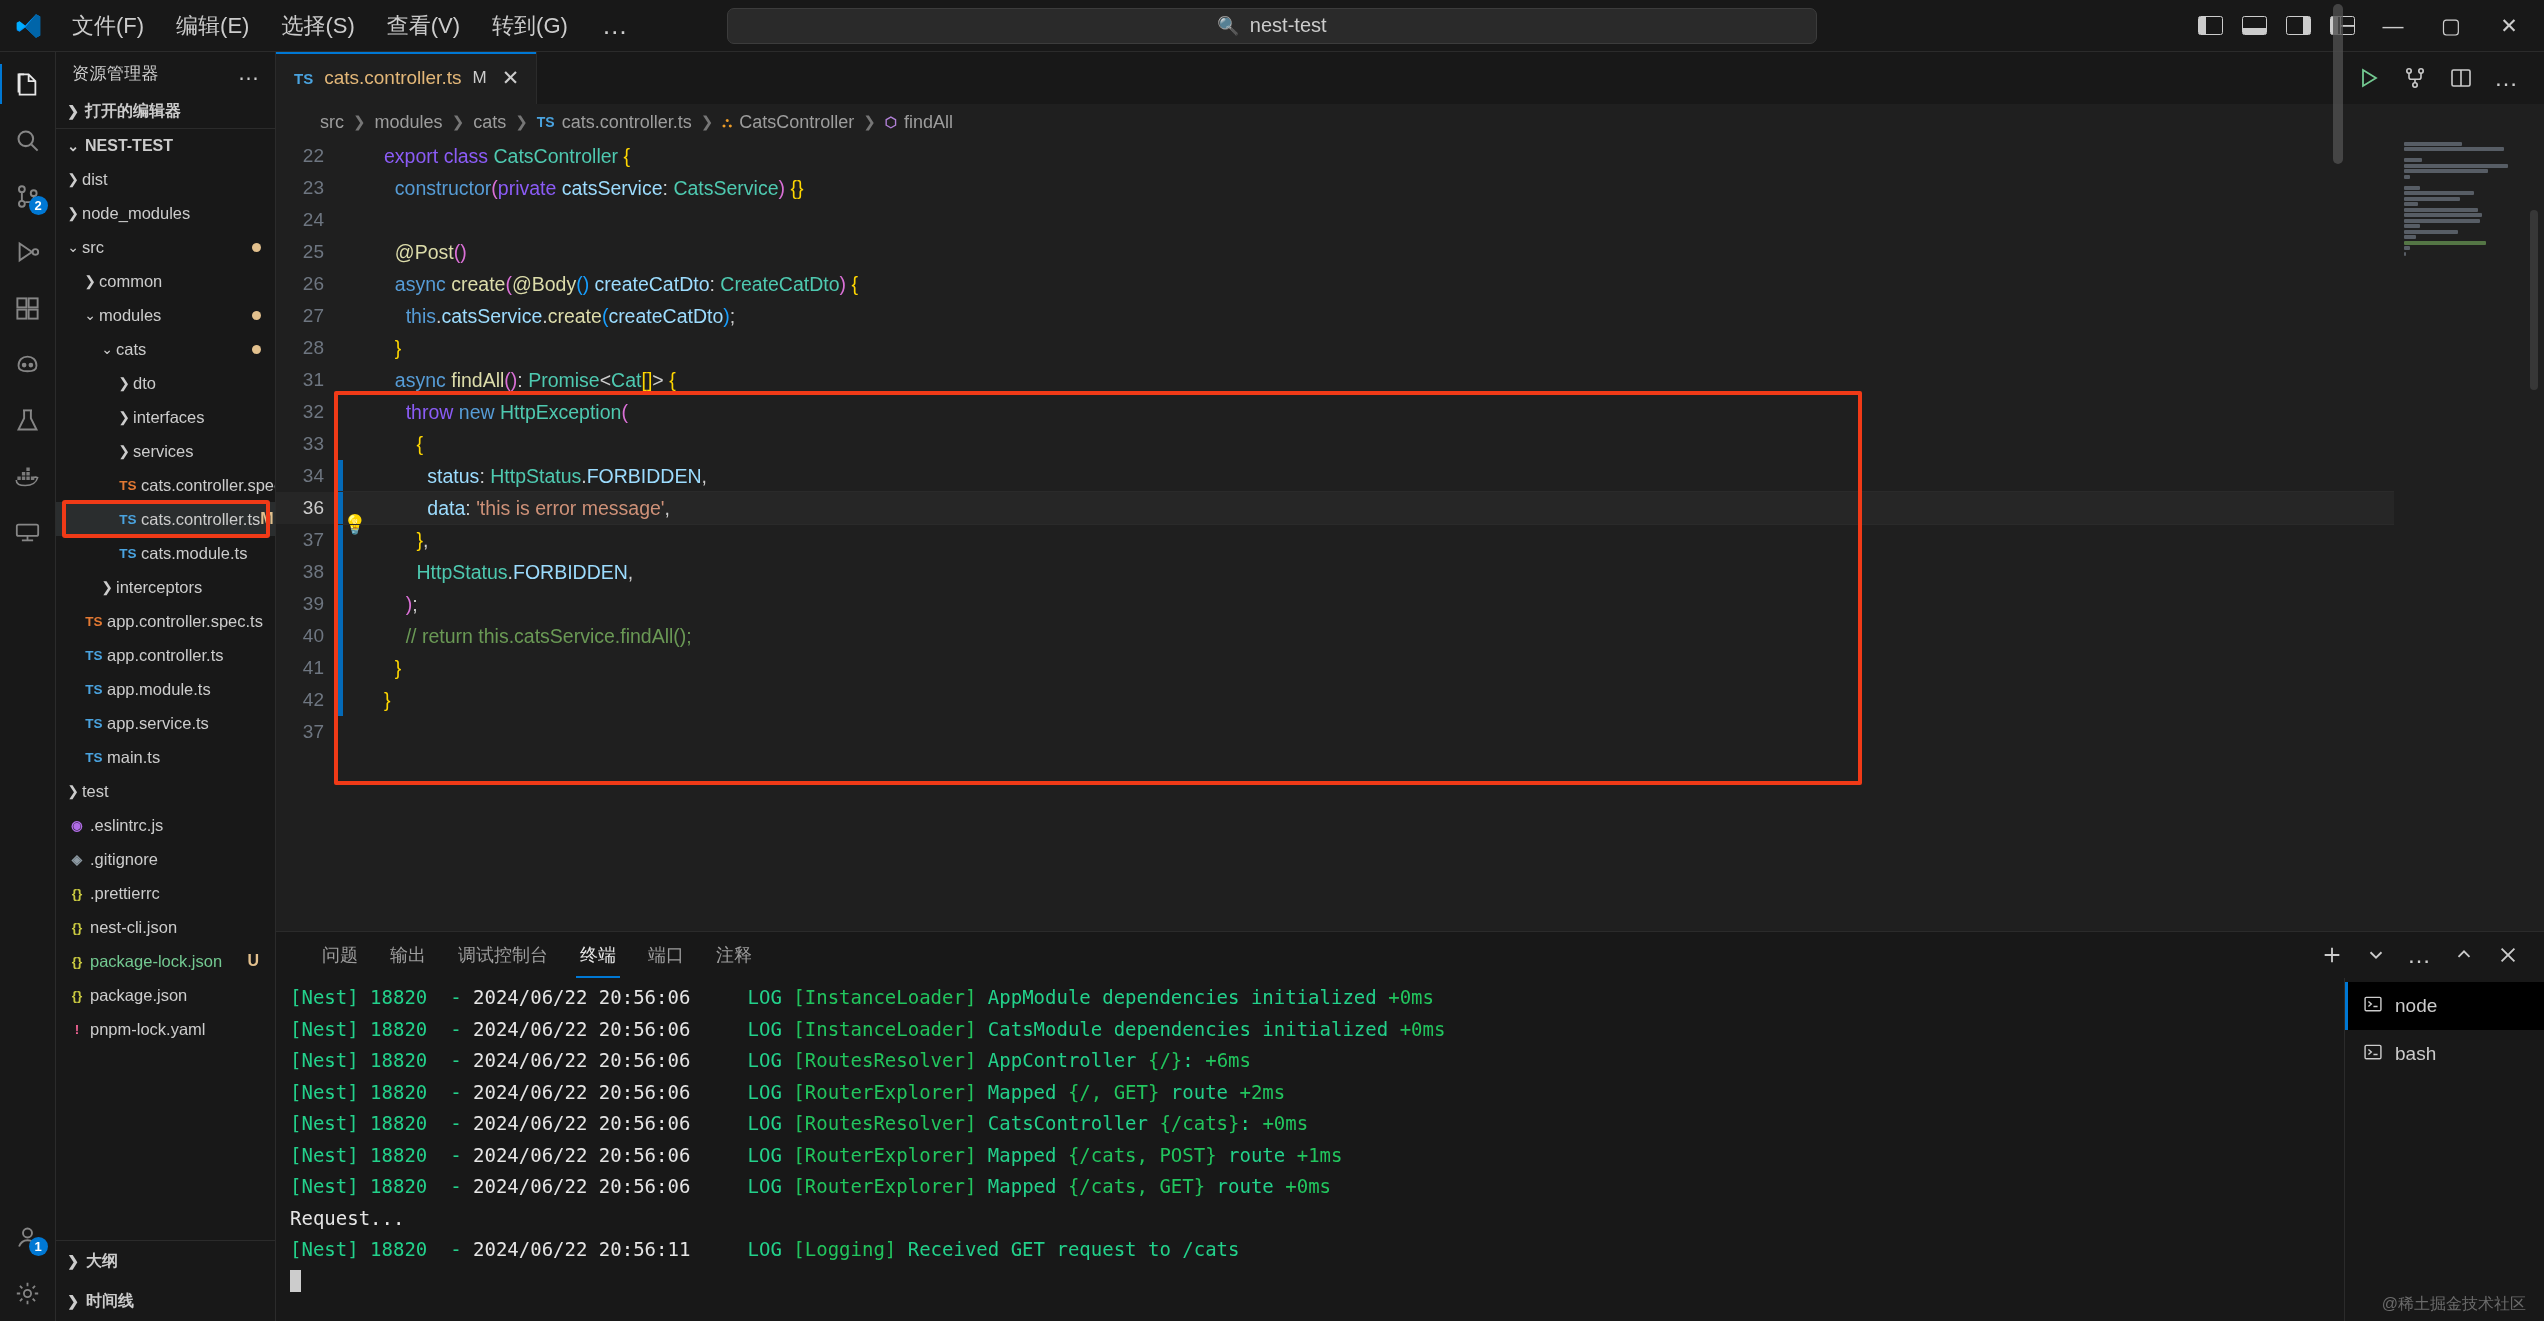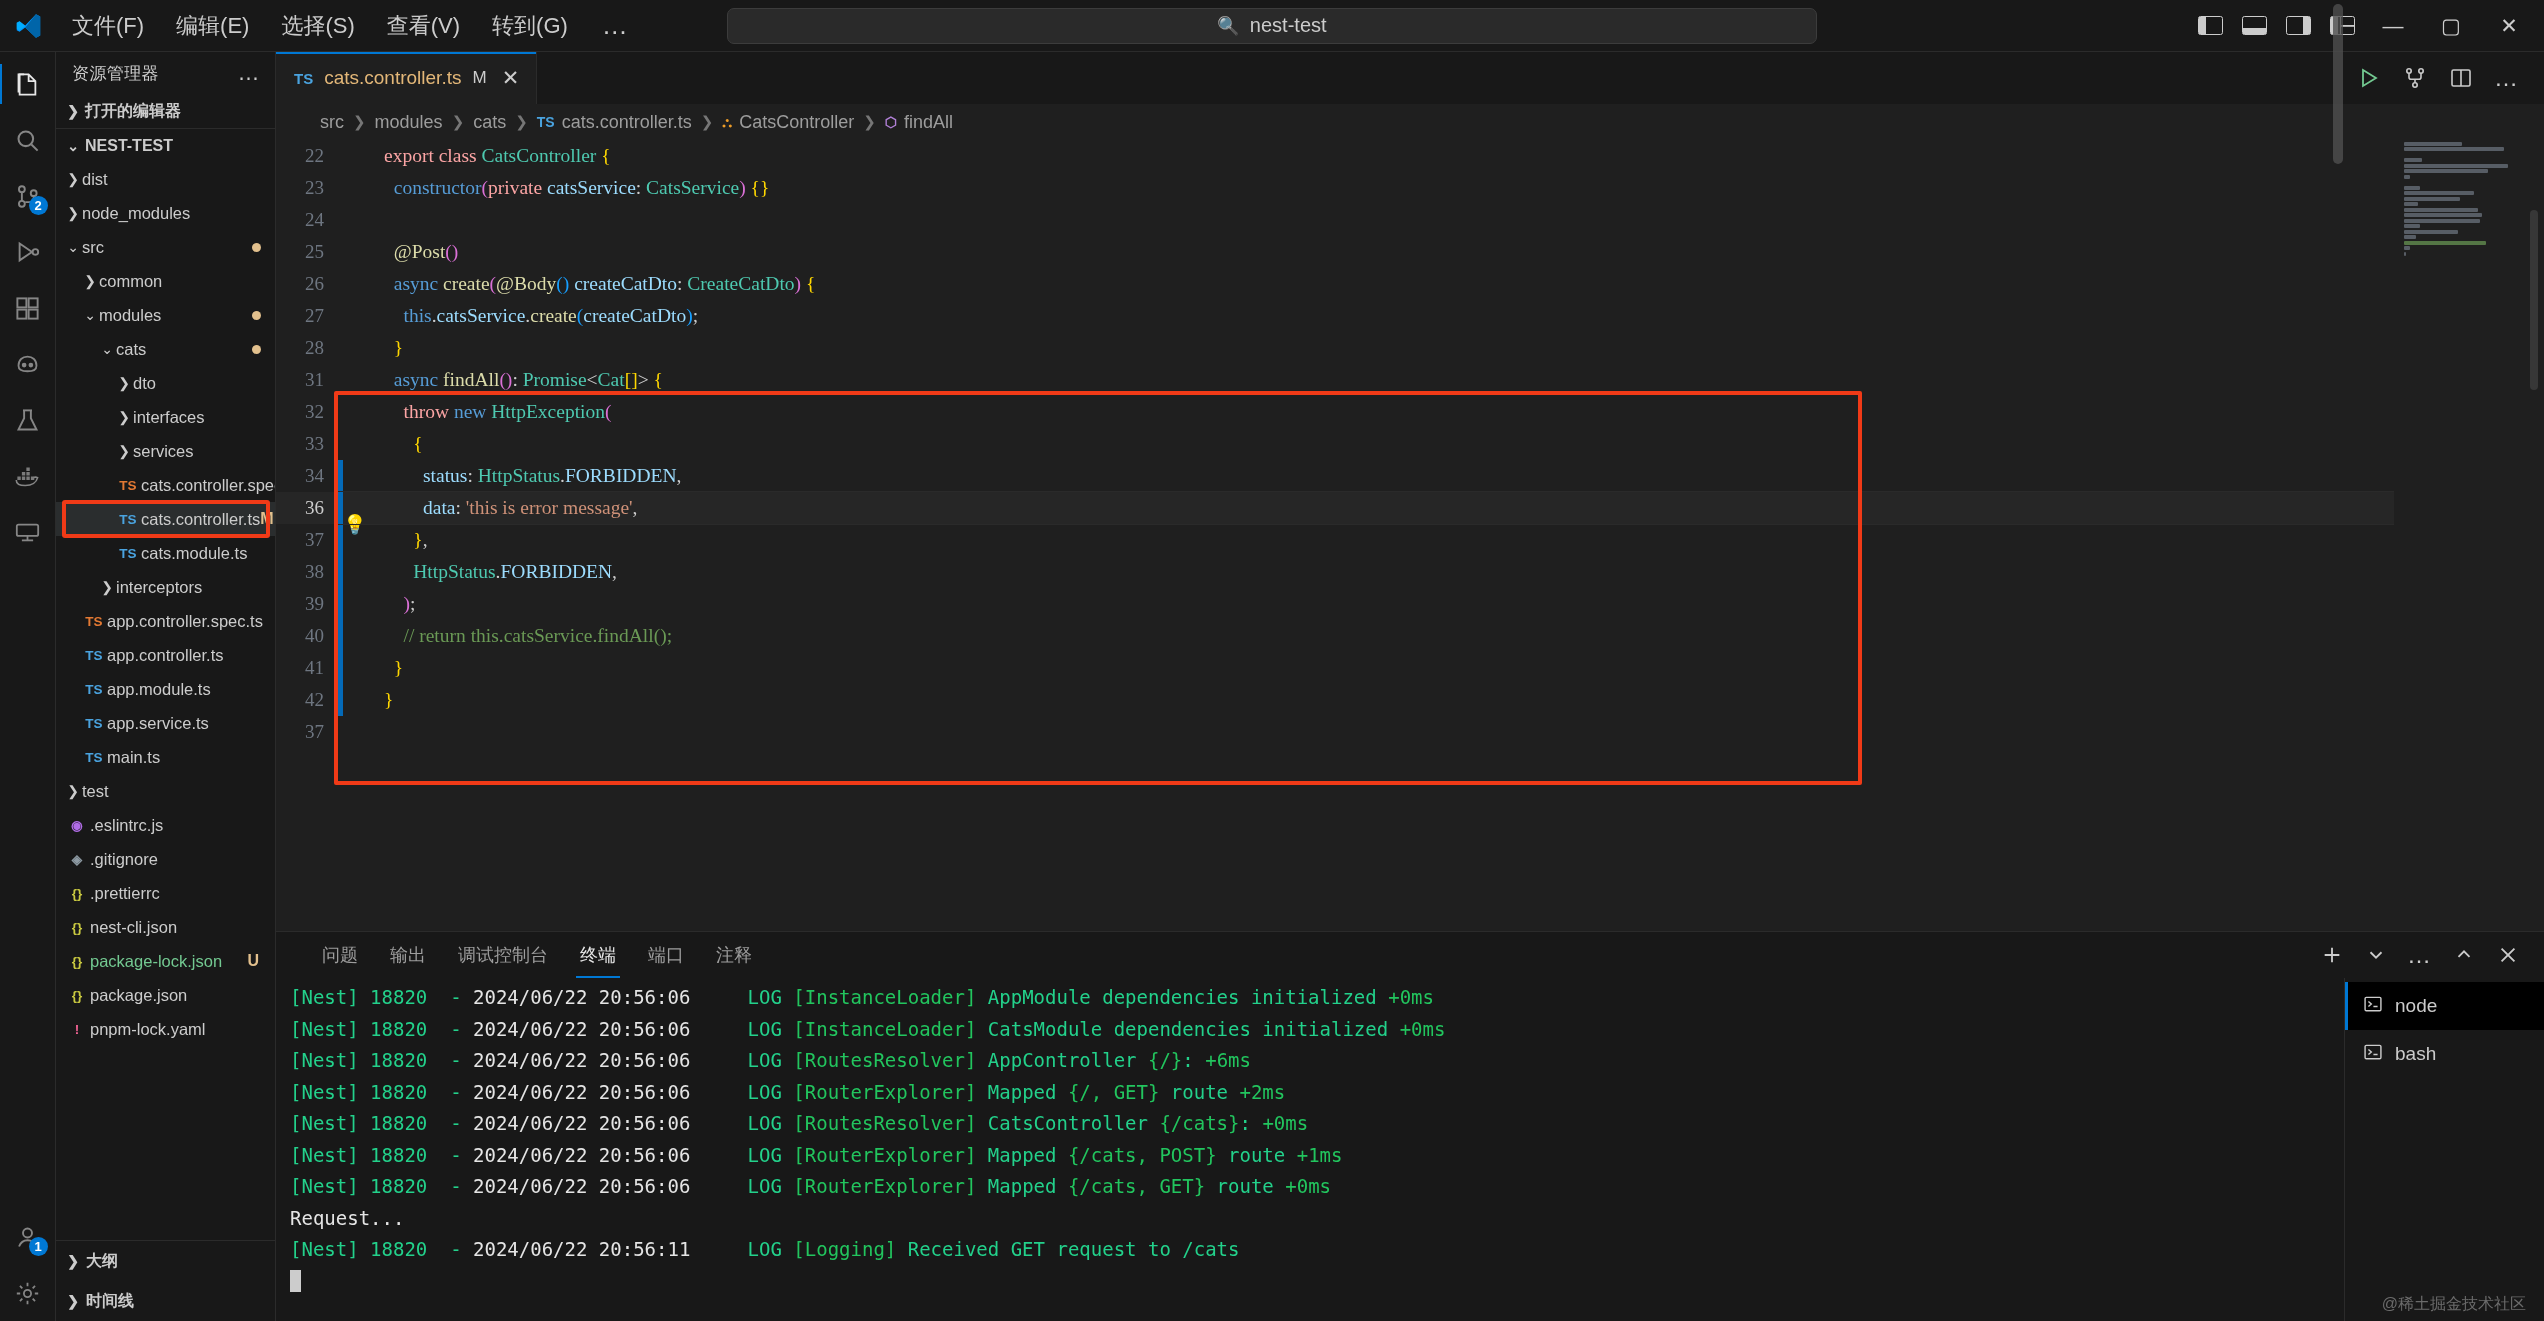--- a/index.html
+++ b/index.html
@@ -137,39 +137,39 @@
 
   .breadcrumb {
     height: 36px; display: flex; align-items: center; padding-left: 44px; gap: 7px;
     font-size: 18px; color: #9d9d9d; background: #1f1f1f;
   }
   .bc-sep { color: #767676; font-size: 15px; margin: 0 2px; }
   .bc-item { color: #9d9d9d; }
   .bc-icon { font-size: 14px; font-weight: bold; }
 
   .code-area { flex: 1 1 auto; position: relative; overflow: hidden; background: #1f1f1f;
-               font-family: Liberation Serif, serif; }
+               font-family: Liberation Sans, sans-serif; }
   .code-lines { position: relative; }
   .cline { height: 32px; display: flex; align-items: center; font-size: 19.5px; white-space: pre; }
   .lnum { width: 62px; flex: 0 0 62px; text-align: right; color: #6e7681; font-size: 19px;
           padding-right: 14px; }
   .cline.cur .lnum { color: #cccccc; }
   .gutter-extra { width: 36px; flex: 0 0 36px; position: relative; }
   .code-text { padding-left: 10px; }
   .cline.cur { background: rgba(255,255,255,0.035); }
   .cline.cur::after {
     content:""; position: absolute; left: 62px; right: 0; height: 32px; margin-top: 0;
     border-top: 1px solid #2a2a2a; border-bottom: 1px solid #2a2a2a; pointer-events: none;
   }
   .bulb { position: absolute; left: 5px; top: 5px; font-size: 19px; }
 
   .chg-bar { position: absolute; left: 62px; width: 5px; background: #0078d4; opacity: .85; }
 
   
-  .kw   { color: #fca5a5; }  
+  .kw   { color: #8b5cf6; }  
   .kw2  { color: #569cd6; }  
   .fn   { color: #dcdcaa; }
   .type { color: #4ec9b0; }
   .var  { color: #9cdcfe; }
   .str  { color: #ce9178; }
   .cmt  { color: #6a9955; }
   .pnc  { color: #cccccc; }
   .brkt-y { color: #ffd700; }
   .brkt-p { color: #da70d6; }
   .brkt-b { color: #179fff; }

